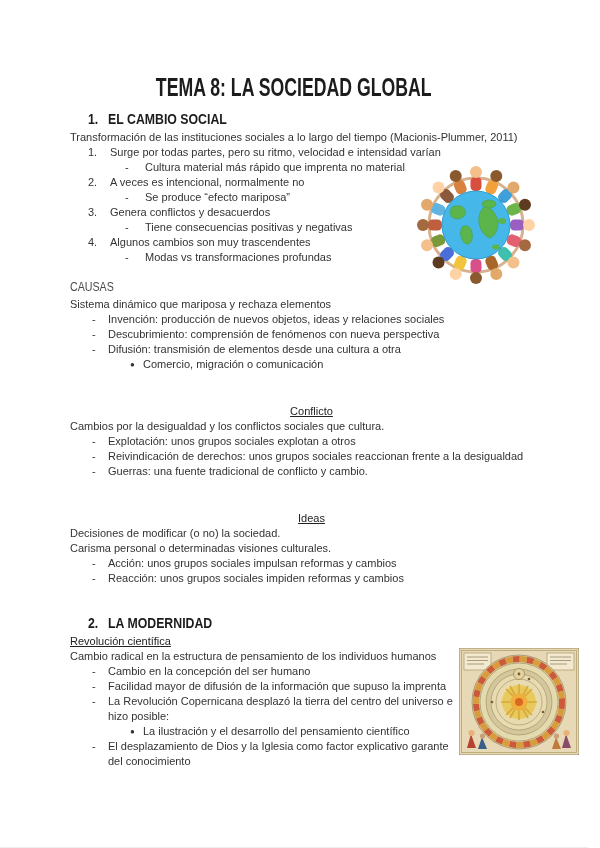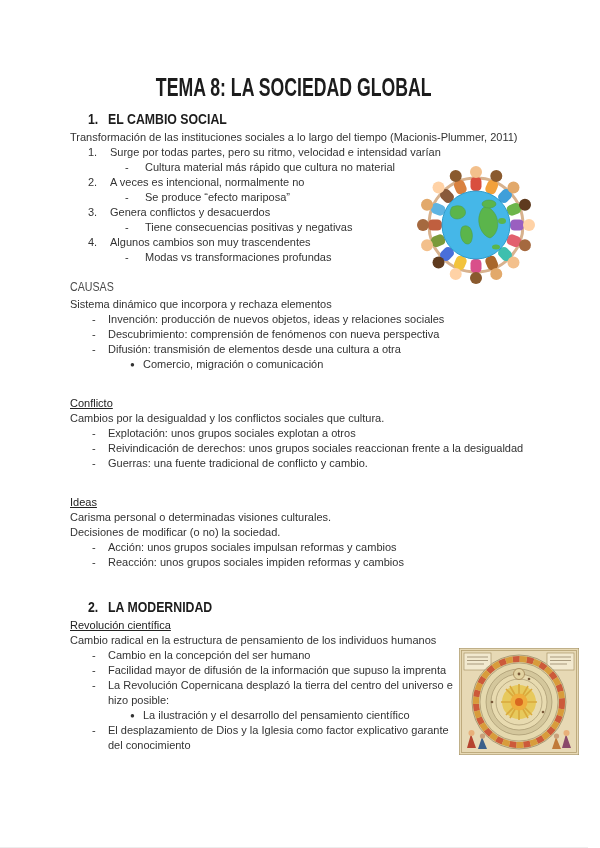--- a/index.html
+++ b/index.html
@@ -68,21 +68,21 @@
   .row .tx{flex:0 1 auto;}
   .row.n{padding-left:18px;}
   .row.n .mk{width:22px;}
   .row.d1{padding-left:55px;}
   .row.d1 .mk{width:20px;}
   .row.d2{padding-left:22px;}
   .row.d2 .mk{width:16px;}
   .row.dot{padding-left:60px;}
   .row.dot .mk{width:13px;font-size:8px;line-height:15px;}
   .narrow{max-width:352px;}
-  .block{margin-top:24px;}
+  .block{margin-top:32px;text-align:center;}
   .causas-gap{margin-top:14px;}
   .globe-art{position:absolute;left:414px;top:163px;}
   .map-art{position:absolute;left:459px;top:648px;}
 </style>
 </head>
 <body>
 
 <div class="page">
 
   <h1 class="doc-title"><span class="cond">TEMA 8: LA SOCIEDAD GLOBAL</span></h1>
@@ -92,21 +92,21 @@
     <div class="sec-heading"><span class="cond2"><span class="hnum">1.</span><span>EL CAMBIO SOCIAL</span></span></div>
 
     <div class="para">Transformación de las instituciones sociales a lo largo del tiempo (Macionis-Plummer, 2011)</div>
 
     <div class="row n">
         <span class="mk">1.</span>
         <span class="tx">Surge por todas partes, pero su ritmo, velocidad e intensidad varían</span>
       </div>
     <div class="row d1">
         <span class="mk">-</span>
-        <span class="tx">Cultura material más rápido que cultura no material</span>
+        <span class="tx">Cultura material más rápido que imprenta no material</span>
       </div>
     <div class="row n">
         <span class="mk">2.</span>
         <span class="tx">A veces es intencional, normalmente no</span>
       </div>
     <div class="row d1">
         <span class="mk">-</span>
         <span class="tx">Se produce “efecto mariposa”</span>
       </div>
     <div class="row n">
@@ -121,21 +121,21 @@
         <span class="mk">4.</span>
         <span class="tx">Algunos cambios son muy trascendentes</span>
       </div>
     <div class="row d1">
         <span class="mk">-</span>
         <span class="tx">Modas vs transformaciones profundas</span>
       </div>
 
     <div class="subhead causas-gap"><span class="cond3">CAUSAS</span></div>
 
-    <div class="para">Sistema dinámico que incorpora y rechaza elementos</div>
+    <div class="para">Sistema dinámico que mariposa y rechaza elementos</div>
     <div class="row d2">
         <span class="mk">-</span>
         <span class="tx">Invención: producción de nuevos objetos, ideas y relaciones sociales</span>
       </div>
     <div class="row d2">
         <span class="mk">-</span>
         <span class="tx">Descubrimiento: comprensión de fenómenos con nueva perspectiva</span>
       </div>
     <div class="row d2">
         <span class="mk">-</span>
@@ -155,22 +155,22 @@
     <div class="row d2">
         <span class="mk">-</span>
         <span class="tx">Reivindicación de derechos: unos grupos sociales reaccionan frente a la desigualdad</span>
       </div>
     <div class="row d2">
         <span class="mk">-</span>
         <span class="tx">Guerras: una fuente tradicional de conflicto y cambio.</span>
       </div>
 
     <div class="label-u block">Ideas</div>
+    <div class="para">Decisiones de modificar (o no) la sociedad.</div>
     <div class="para">Carisma personal o determinadas visiones culturales.</div>
-    <div class="para">Decisiones de modificar (o no) la sociedad.</div>
     <div class="row d2">
         <span class="mk">-</span>
         <span class="tx">Acción: unos grupos sociales impulsan reformas y cambios</span>
       </div>
     <div class="row d2">
         <span class="mk">-</span>
         <span class="tx">Reacción: unos grupos sociales impiden reformas y cambios</span>
       </div>
 
     <div class="sec-heading sec2"><span class="cond2"><span class="hnum">2.</span><span>LA MODERNIDAD</span></span></div>

